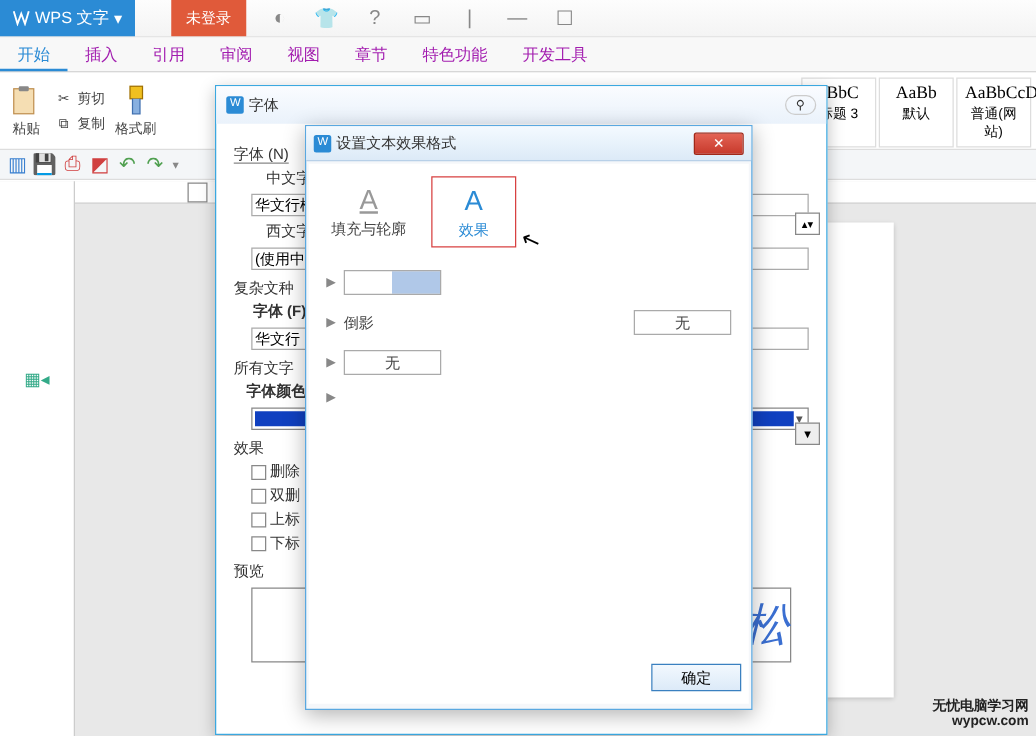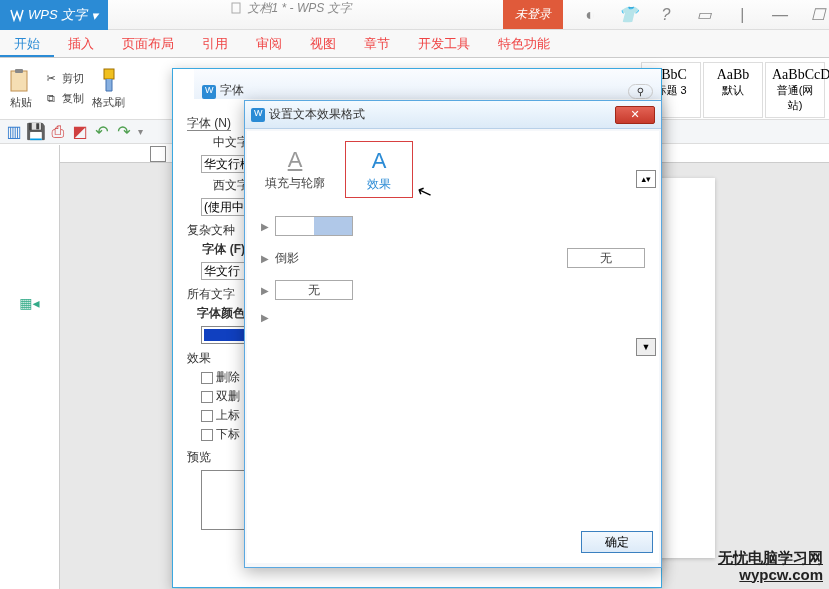--- a/index.html
+++ b/index.html
@@ -1,28 +1,28 @@
 <!DOCTYPE html>
 <html><head>
 <meta charset="utf-8">
 <style>
 * { box-sizing: border-box; margin: 0; padding: 0; font-family: "Microsoft YaHei", sans-serif; }
 body { width: 829px; height: 589px; background: #fff; overflow: hidden; position: relative; }
 
-.titlebar { height: 30px; background: linear-gradient(#fdfdfd,#f4f4f4); display: flex; align-items: flex-start; border-bottom: 1px solid #ddd; font-style: italic; }
+.titlebar { height: 30px; background: linear-gradient(#fdfdfd,#f4f4f4); display: flex; align-items: flex-end; border-bottom: 1px solid #ddd; }
 .app-menu { background: #2b8bd5; color: #fff; height: 30px; padding: 0 10px; display: flex; align-items: center; font-size: 13px; }
 .app-menu svg { margin-right: 4px; }
 .title-center { flex: 1; text-align: center; color: #888; font-size: 12px; }
 .title-center svg { vertical-align: -2px; margin-right: 2px; }
 .title-right { display: flex; align-items: center; gap: 16px; padding-left: 29px; }
 .login-btn { background: #e05a3a; color: #fff; padding: 6px 12px; font-size: 12px; }
 .win-btn { width: 22px; height: 22px; display: flex; align-items: center; justify-content: center; color: #888; }
 
 .tabbar { height: 28px; background: #f8f8f8; display: flex; border-bottom: 1px solid #ccc; }
-.tab { padding: 5px 14px; font-size: 13px; color: #ef4444; cursor: pointer; }
+.tab { padding: 5px 14px; font-size: 13px; color: #a21caf; cursor: pointer; }
 .tab.active { color: #2b8bd5; border-bottom: 2px solid #2b8bd5; }
 
 .ribbon { height: 62px; background: #fff; display: flex; align-items: center; padding: 4px 8px; gap: 8px; border-bottom: 1px solid #ddd; }
 .ribbon-group { display: flex; flex-direction: column; gap: 2px; font-size: 11px; }
 .ribbon-btn { display: flex; align-items: center; gap: 2px; color: #444; }
 .ribbon-icon { width: 18px; height: 18px; display: inline-flex; align-items: center; justify-content: center; }
 .paste-big { display: flex; flex-direction: column; align-items: center; font-size: 11px; color: #444; }
 
 .styles-gallery { position: absolute; right: 4px; top: 62px; display: flex; gap: 2px; font-size: 11px; }
 .style-item { border: 1px solid #ddd; padding: 4px 6px; text-align: center; width: 60px; background: #fff; }
@@ -30,38 +30,38 @@
 
 .qat { height: 24px; background: #f4f6f8; display: flex; align-items: center; padding: 0 6px; gap: 6px; border-bottom: 1px solid #ddd; }
 .qat-btn { width: 16px; height: 16px; display: flex; align-items: center; justify-content: center; color: #4a8; }
 
 .doc-area { position: absolute; top: 145px; left: 0; right: 0; bottom: 0; background: #e8e8e8; display: flex; }
 .nav-panel { width: 60px; background: #fff; border-right: 1px solid #ccc; display: flex; flex-direction: column; align-items: center; padding-top: 150px; }
 .page { margin: 15px auto; background: #fff; width: 540px; height: 380px; box-shadow: 0 1px 4px rgba(0,0,0,0.2); position: relative; }
 .wordart { position: absolute; top: 100px; left: 30px; right: 30px; font-family: "STXingkai", cursive; font-size: 70px; color: #3b6fd1; text-shadow: 2px 2px 0 #a8bce0; font-style: italic; letter-spacing: -6px; white-space: nowrap; overflow: hidden; }
 
 .dialog1 { position: absolute; top: 68px; left: 172px; width: 490px; height: 520px; background: #fff; border: 1px solid #3ba8e0; box-shadow: 0 3px 12px rgba(0,0,0,0.25); }
-.dialog1-title { height: 30px; background: linear-gradient(#fafcff,#eaf2fb); display: flex; align-items: flex-end; padding: 0 8px; font-size: 12px; color: #333; margin-left: 21px; }
+.dialog1-title { height: 30px; background: linear-gradient(#fafcff,#eaf2fb); display: flex; align-items: center; padding: 0 8px; font-size: 12px; color: #333; }
 .dialog1-title .sq { width: 14px; height: 14px; background: #2b8bd5; margin-right: 4px; border-radius: 2px; position: relative; }
 .dialog1-title .sq::after { content:"W"; color:#fff; font-size:9px; position:absolute; left:3px; top:0; }
 .dialog1-pin { margin-left: auto; border: 1px solid #ccc; border-radius: 8px; padding: 1px 8px; font-size: 10px; }
 .dialog1-body { padding: 10px 14px; font-size: 12px; color: #333; }
 .fld-row { display: flex; align-items: center; margin-bottom: 4px; gap: 4px; }
 .fld-label { width: 74px; text-align: right; }
 .fld-label.short { width: 58px; font-weight: bold; }
 .fld-input { border: 1px solid #aaa; padding: 1px 2px; background: #fff; flex: 1; height: 18px; font-size: 12px; }
 .section-hdr { margin-top: 6px; margin-bottom: 2px; }
 .chk-row { display: flex; align-items: center; gap: 3px; margin-left: 14px; margin-bottom: 2px; }
 .chk { width: 12px; height: 12px; border: 1px solid #888; background: #fff; }
 .color-combo { border: 1px solid #888; height: 18px; display: flex; align-items: center; padding: 0 2px; flex:1; }
 .color-sw { flex:1; height: 12px; background: #1040c0; }
 .preview-box { border: 1px solid #888; height: 60px; margin: 4px 14px; display: flex; align-items: center; justify-content: center; overflow: hidden; }
 .preview-txt { color: #888; font-size: 11px; text-align: center; margin-bottom: 4px; }
 
-.dialog2 { position: absolute; top: 100px; left: 244px; width: 418px; height: 468px; background: #f5f7fa; border: 1px solid #5aa8e0; box-shadow: 0 4px 16px rgba(0,0,0,0.3); }
+.dialog2 { position: absolute; top: 100px; left: 244px; width: 358px; height: 468px; background: #f5f7fa; border: 1px solid #5aa8e0; box-shadow: 0 4px 16px rgba(0,0,0,0.3); }
 .dialog2-title { height: 28px; background: linear-gradient(#f4faff,#dceaf7); display: flex; align-items: center; padding: 0 6px; font-size: 12px; color: #333; border-bottom: 1px solid #b8d0e8; }
 .dialog2-title .sq { width: 14px; height: 14px; background: #2b8bd5; margin-right: 4px; border-radius: 2px; position:relative; }
 .dialog2-title .sq::after { content:"W"; color:#fff; font-size:9px; position:absolute; left:3px; top:0; }
 .close-x { margin-left: auto; width: 40px; height: 18px; background: linear-gradient(#e36355,#c73a2c); border: 1px solid #a02818; border-radius: 2px; color: #fff; display: flex; align-items: center; justify-content: center; font-size: 11px; }
 
 .d2-body { padding: 10px 14px; font-size: 12px; color: #444; background: #fff; margin: 2px; height: calc(100% - 34px); position: relative; }
 .mode-tabs { display: flex; gap: 16px; margin-bottom: 12px; }
 .mode-tab { display: flex; flex-direction: column; align-items: center; width: 68px; padding: 6px 4px 4px; cursor: pointer; }
 .mode-tab.active { border: 1px solid #d84040; color: #2b8bd5; }
 .mode-tab .ic { font-size: 22px; margin-bottom: 2px; }
@@ -70,61 +70,54 @@
 
 .eff-row { display: flex; align-items: center; padding: 6px 0; }
 .eff-caret { width: 12px; color: #888; margin-right: 2px; font-size: 10px; }
 .eff-label { flex: 1; }
 .eff-combo { width: 78px; height: 20px; border: 1px solid #aaa; background: #fff; display: flex; align-items: center; justify-content: center; font-size: 12px; }
 .eff-combo.shadow-sw { background: linear-gradient(90deg,#fff 50%,#b0c8e8 50%); }
 
 .d2-footer { position: absolute; bottom: 10px; right: 6px; }
 .ok-btn { width: 72px; height: 22px; border: 1px solid #3a80c0; background: linear-gradient(#f2f8fe,#dceaf8); font-size: 12px; cursor: pointer; }
 
-.watermark { position: absolute; right: 6px; bottom: 6px; font-size: 15px; font-weight: bold; color: #222; text-align: right; line-height: 1.1; text-decoration: underline; }
+.watermark { position: absolute; right: 6px; bottom: 6px; font-size: 11px; font-weight: bold; color: #222; text-align: right; line-height: 1.1; }
 </style>
 </head>
 <body>
 
 <div class="titlebar">
   <div class="app-menu">
     <svg width="14" height="14" viewBox="0 0 14 14">
         <path d="M1 2 L4 12 L7 4 L10 12 L13 2" stroke="#fff" stroke-width="1.5" fill="none"></path>
       </svg>
     <span>WPS 文字</span>
     <span style="margin-left:4px">▾</span>
-  </div>
-  <div class="title-center">
-    <svg width="12" height="12" viewBox="0 0 12 12">
-        <rect x="2" y="1" width="8" height="10" fill="none" stroke="#aaa"></rect>
-      </svg>
-    <span>文档1 * - WPS 文字</span>
   </div>
   <div class="title-right">
     <div class="login-btn">未登录</div>
     <div class="win-btn">◐</div>
     <div class="win-btn">👕</div>
     <div class="win-btn">?</div>
     <div class="win-btn">▭</div>
     <div class="win-btn">|</div>
     <div class="win-btn">—</div>
     <div class="win-btn">☐</div>
   </div>
 </div>
 
 <div class="tabbar">
   <div class="tab active">开始</div>
   <div class="tab">插入</div>
-  <div class="tab">页面布局</div>
   <div class="tab">引用</div>
   <div class="tab">审阅</div>
   <div class="tab">视图</div>
   <div class="tab">章节</div>
+  <div class="tab">特色功能</div>
   <div class="tab">开发工具</div>
-  <div class="tab">特色功能</div>
 </div>
 
 <div class="ribbon">
   <div class="paste-big">
     <svg width="26" height="28" viewBox="0 0 26 28">
         <rect x="3" y="4" width="16" height="20" fill="#f5deb3" stroke="#c09050"></rect>
         <rect x="7" y="2" width="8" height="4" fill="#888" rx="1"></rect>
       </svg>
     <span>粘贴</span>
   </div>

